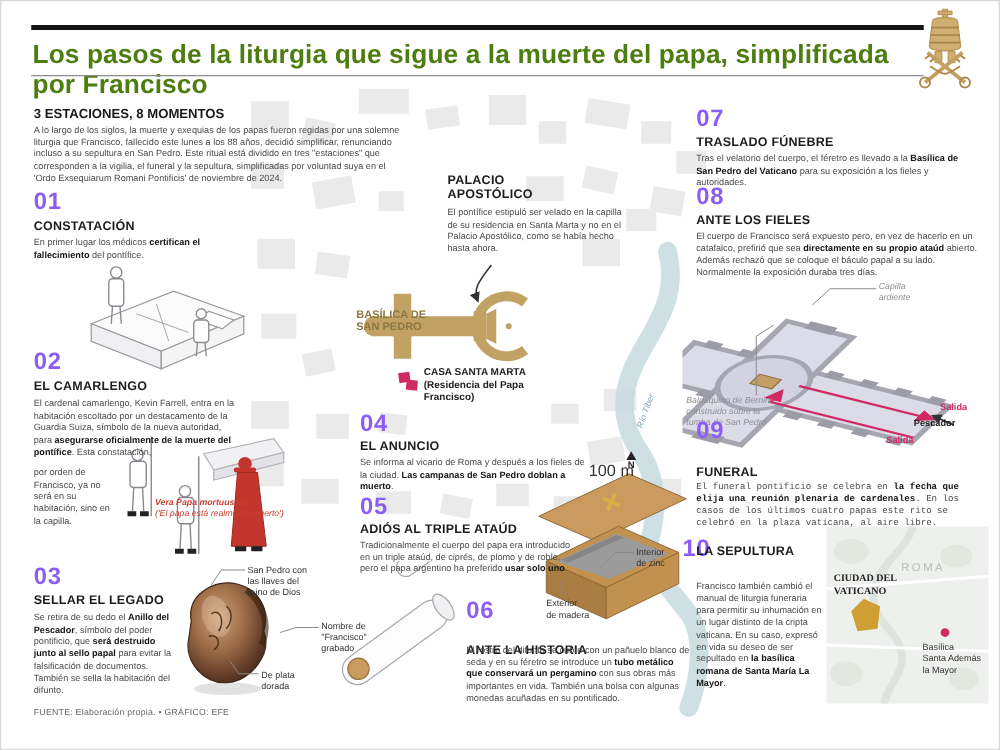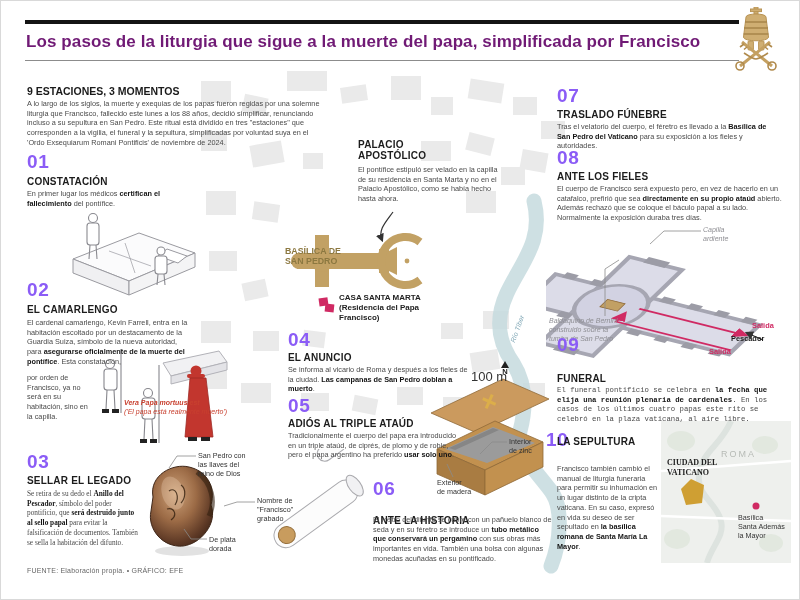--- a/index.html
+++ b/index.html
@@ -1,20 +1,20 @@
 <!DOCTYPE html>
 <html><head>
 <meta charset="utf-8">
 <style>
   html,body{margin:0;padding:0;background:#fff;}
   .page{position:relative;width:800px;height:600px;background:#fff;overflow:hidden;
         font-family:"Liberation Sans",sans-serif;border:1px solid #d9d9d9;box-sizing:border-box;}
   .abs{position:absolute;}
   .bar{position:absolute;background:#141414;}
-  .title{position:absolute;font-size:17px;font-weight:bold;color:#701a75;letter-spacing:.1px;}
+  .title{position:absolute;font-size:21px;font-weight:bold;color:#4d7c0f;letter-spacing:.1px;}
   .rule{position:absolute;height:1px;background:#8c8c8c;}
   .introh{position:absolute;font-size:10.5px;font-weight:bold;color:#1a1a1a;}
   .num{position:absolute;font-size:19px;font-weight:bold;color:#8b5cf6;letter-spacing:.6px;}
   .h{position:absolute;font-size:10px;font-weight:bold;color:#1c1c1c;letter-spacing:.2px;}
   .body{position:absolute;font-size:7.3px;line-height:1.33;color:#4a4a4a;}
   .body .b{font-weight:bold;color:#151515;}
   .lbl{position:absolute;font-size:7.2px;line-height:1.25;color:#333;}
   .pre{white-space:pre-line;}
   .gold-lbl{position:absolute;font-size:8.8px;font-weight:bold;color:#8c7840;line-height:1.15;white-space:pre-line;}
   .marta-lbl{position:absolute;font-size:8px;font-weight:bold;color:#222;line-height:1.2;}
@@ -96,21 +96,21 @@
     </g>
     <g stroke="#b08a4c" fill="none" stroke-width="1.6">
       <circle cx="11" cy="59" r="4"></circle>
         <circle cx="43" cy="59" r="4"></circle>
       <path d="M39 37 l4 3 M36 40 l3 2.5"></path>
         <path d="M15 37 l-4 3 M18 40 l-3 2.5"></path>
       <path d="M15 46 C27 54 27 54 39 46"></path>
     </g>
   </svg>
 
-  <div class="introh" style="left:26px;top:84px;z-index:2;">9 ESTACIONES, 3 MOMENTOS</div>
+  <div class="introh" style="left:26px;top:84px;z-index:2;">3 ESTACIONES, 8 MOMENTOS</div>
   <div class="body" style="left:26px;top:98px;width:300px;z-index:2;">A lo largo de los siglos, la muerte y exequias de los papas fueron regidas por una solemne liturgia que Francisco, fallecido este lunes a los 88 años, decidió simplificar, renunciando incluso a su sepultura en San Pedro. Este ritual está dividido en tres "estaciones" que corresponden a la vigilia, el funeral y la sepultura, simplificadas por voluntad suya en el 'Ordo Exsequiarum Romani Pontificis' de noviembre de 2024.</div>
 
   <div class="num" style="left:26px;top:150px;z-index:2;">01</div>
   <div class="h" style="left:26px;top:175px;z-index:2;">CONSTATACIÓN</div>
   <div class="body" style="left:26px;top:188px;width:156px;z-index:2;"><span>En primer lugar los médicos </span><span class="b">certifican el fallecimiento</span><span> del pontífice.</span></div>
 
   <svg class="abs" style="left:38px;top:208px;z-index:1;" width="170" height="92" viewBox="0 0 170 92">
     <g stroke="#9a9aa0" stroke-width="1" fill="#fbfbfc">
       <polygon points="34,50 100,24 156,44 90,72"></polygon>
       <polygon points="34,50 90,72 90,86 34,64" fill="#f0f0f2"></polygon>
@@ -161,21 +161,21 @@
     </g>
   </svg>
 
   <div class="quote" style="left:123px;top:397px;z-index:2;">
     <div class="q1">Vera Papa mortuus est</div>
     <div>('El papa está realmente muerto')</div>
   </div>
 
   <div class="num" style="left:26px;top:450px;z-index:2;">03</div>
   <div class="h" style="left:26px;top:474px;z-index:2;">SELLAR EL LEGADO</div>
-  <div class="body" style="left:26px;top:488px;width:114px;z-index:2;font-family:Liberation Serif, serif;"><span>Se retira de su dedo el </span><span class="b">Anillo del Pescador</span><span>, símbolo del poder pontificio, que </span><span class="b">será destruido junto al sello papal</span><span> para evitar la falsificación de documentos. También se sella la habitación del difunto.</span></div>
+  <div class="body" style="left:26px;top:488px;width:114px;z-index:2;"><span>Se retira de su dedo el </span><span class="b">Anillo del Pescador</span><span>, símbolo del poder pontificio, que </span><span class="b">será destruido junto al sello papal</span><span> para evitar la falsificación de documentos. También se sella la habitación del difunto.</span></div>
 
   <svg class="abs" style="left:138px;top:456px;z-index:1;" width="88" height="102" viewBox="0 0 88 102">
     <defs>
       <radialGradient id="bronze" cx="40%" cy="35%" r="75%">
         <stop offset="0%" stop-color="#cda27a"></stop>
           <stop offset="45%" stop-color="#9c6b46"></stop>
         <stop offset="80%" stop-color="#5f3a26"></stop>
           <stop offset="100%" stop-color="#3c2417"></stop>
       </radialGradient>
     </defs>

